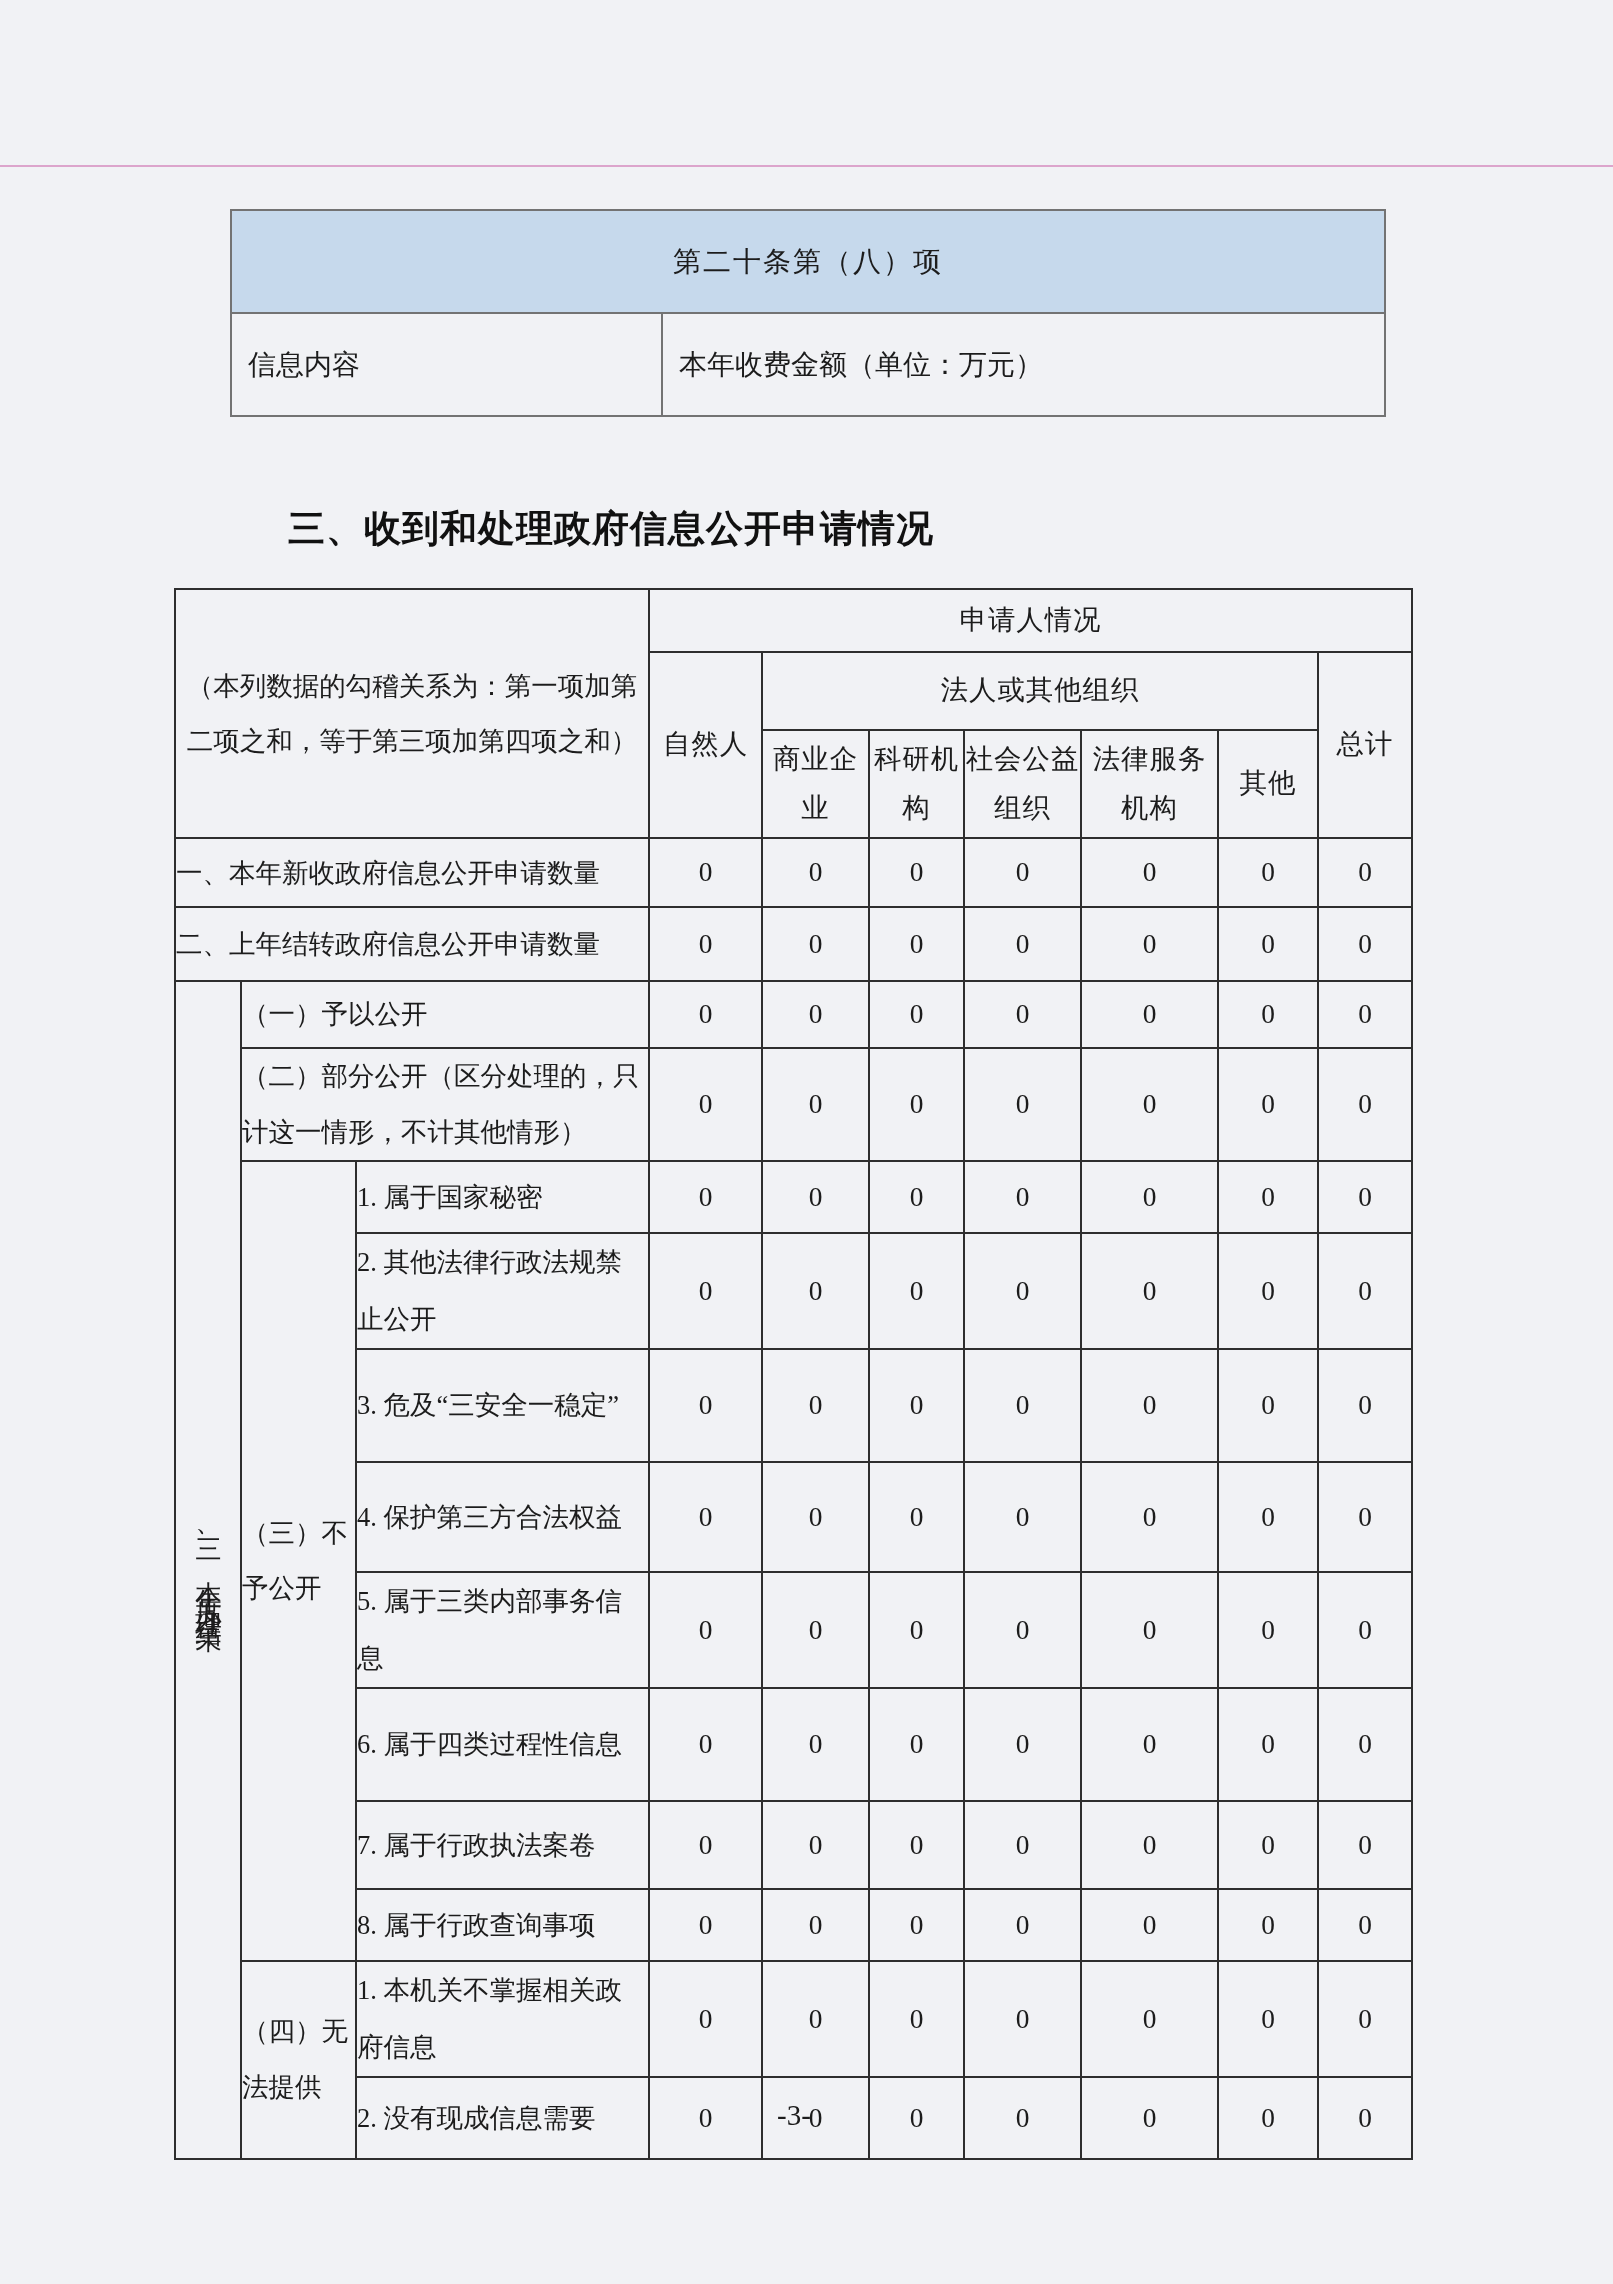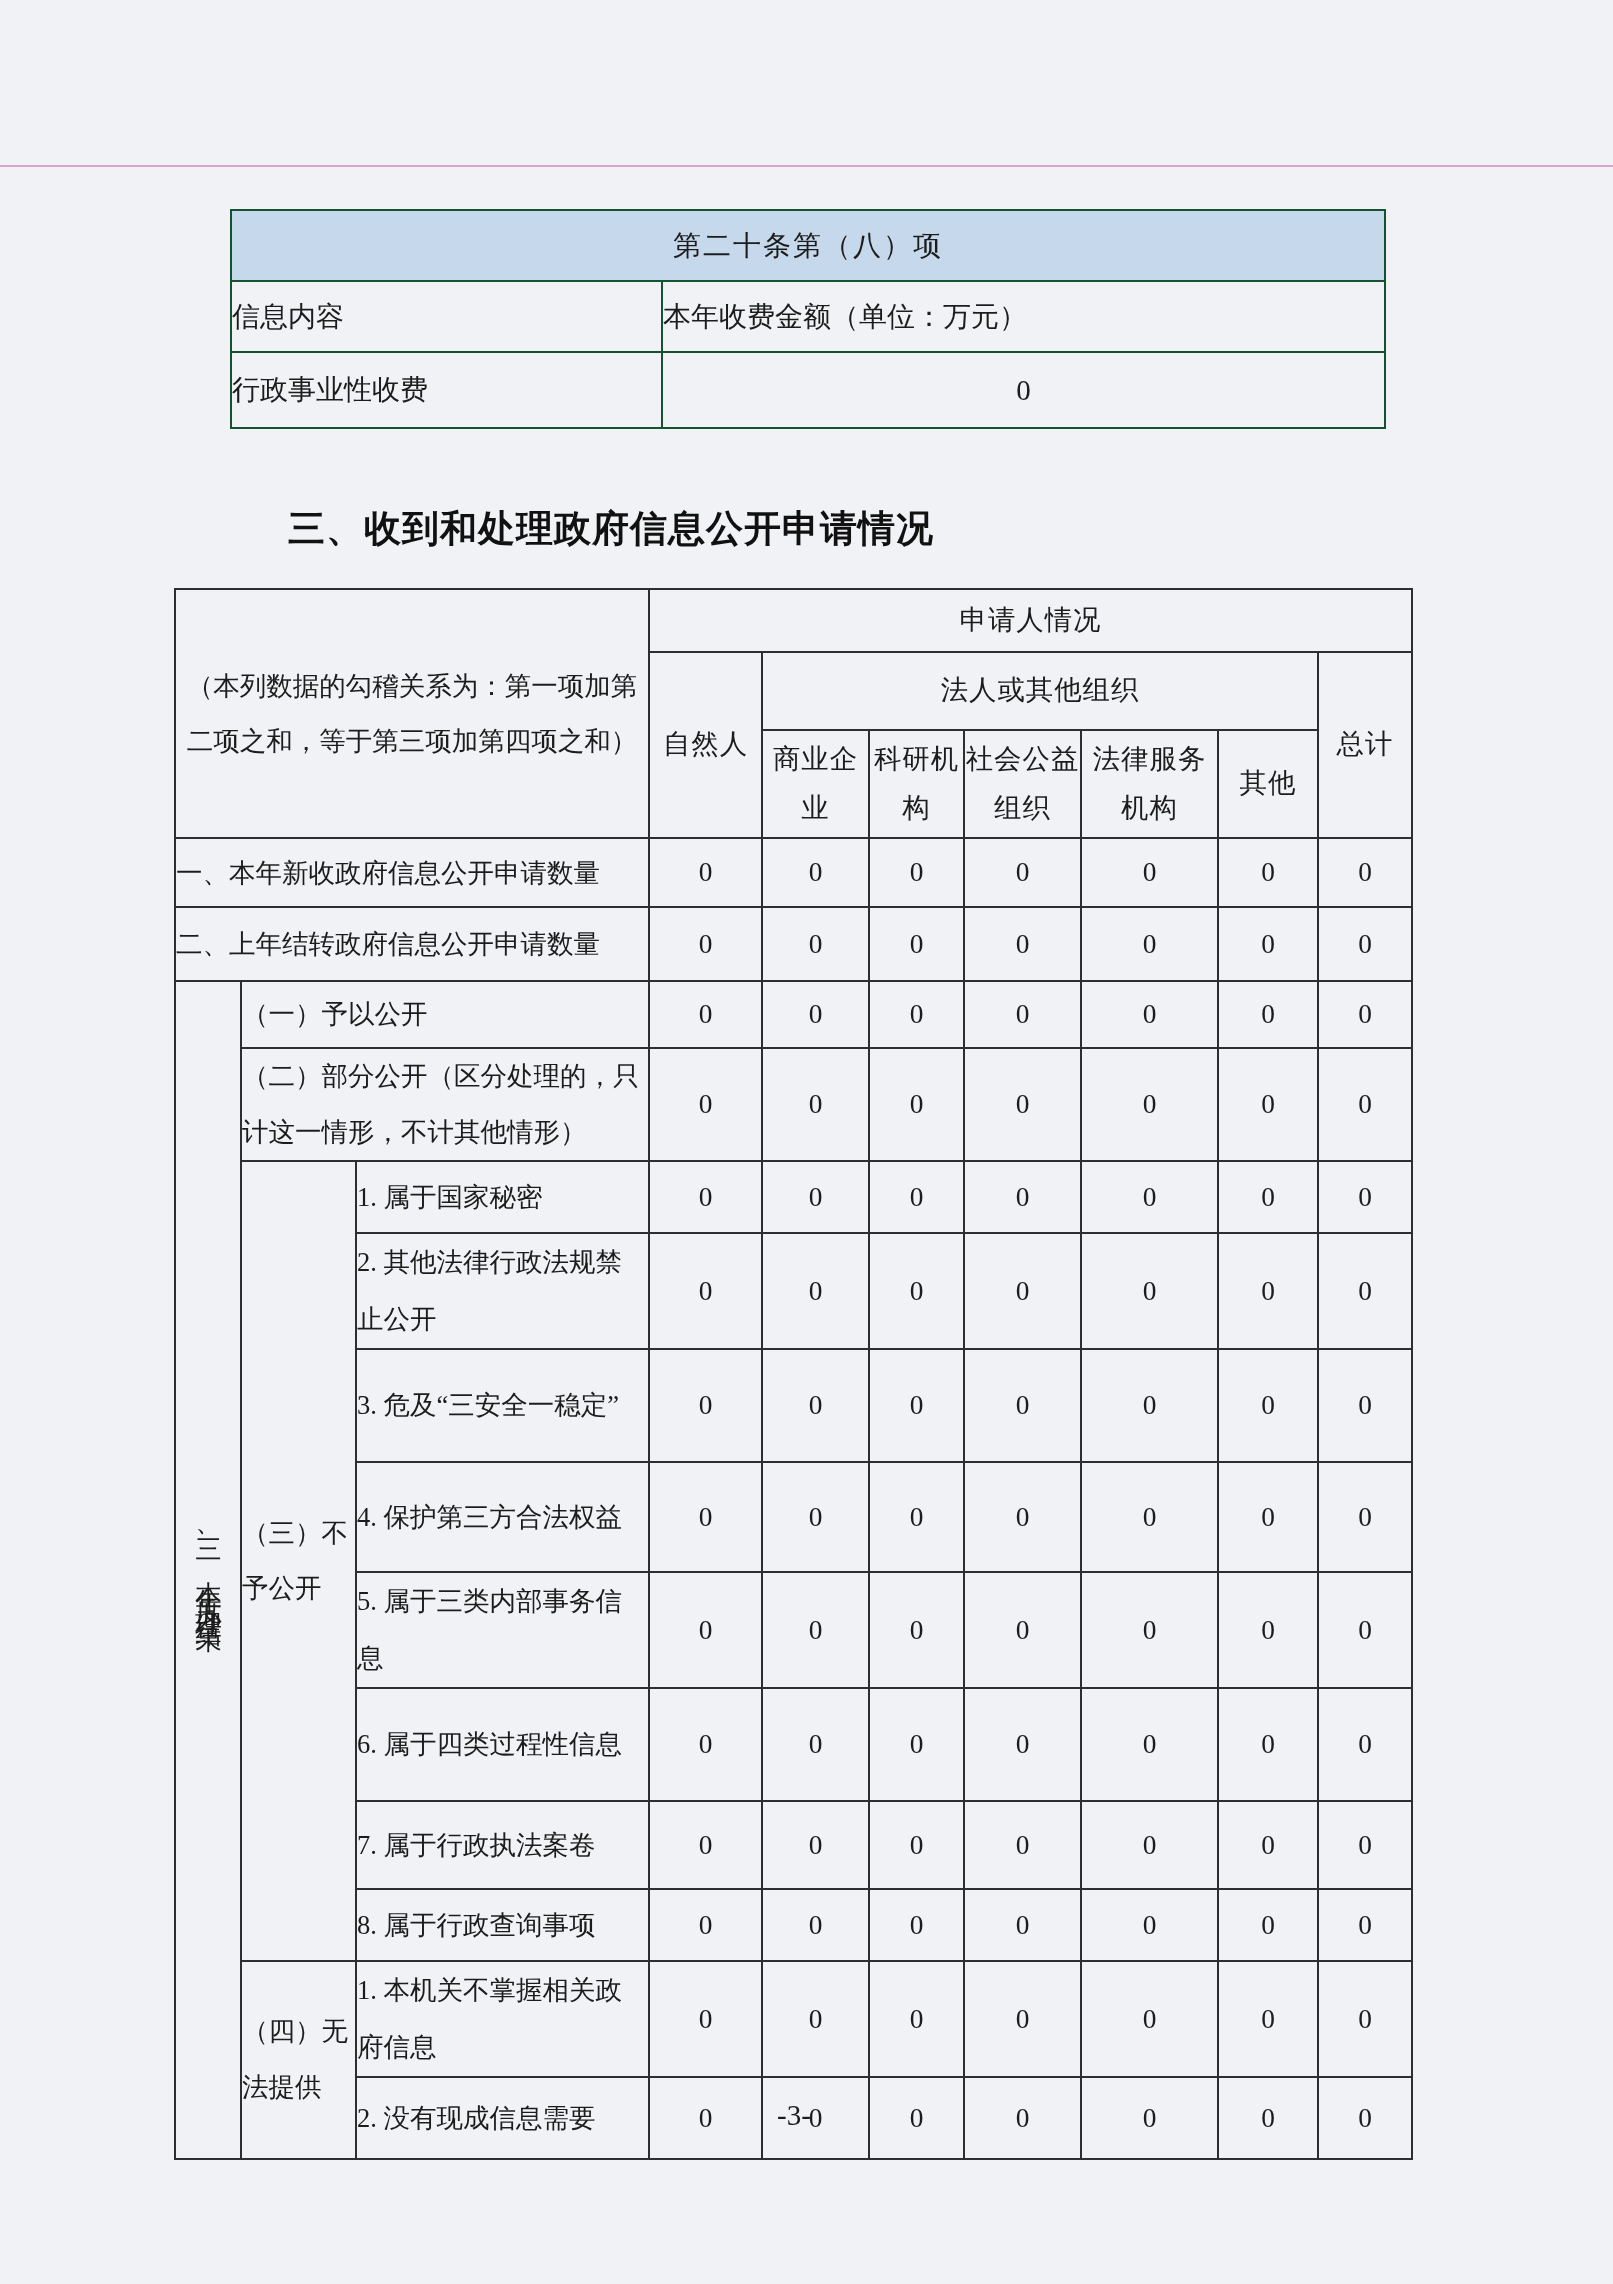--- a/index.html
+++ b/index.html
@@ -17,23 +17,23 @@
     position:absolute;left:0;top:165px;width:100%;height:2px;
     background:#d898c4;opacity:.85;
   }
   
   .fee-table{
     position:absolute;left:230px;top:209px;width:1155px;
     border-collapse:collapse;table-layout:fixed;
     font-size:28px;
   }
   .fee-table td{
-    border:2px solid #14532d;
+    border:2px solid #737373;
     vertical-align:middle;
-    padding:0;
+    padding:16px;
   }
   .fee-title{
     height:69px;text-align:center;letter-spacing:2px;
   }
   .fee-h{height:69px;margin-left:8px;}
   .fee-lab{height:74px;text-align:left;padding-left:25.5px;}
   .fee-val{height:74px;text-align:center;font-size:29px;}
   
   .heading{
     position:absolute;left:288px;top:504px;
@@ -88,24 +88,20 @@
         <col style="width:723px">
       </colgroup>
     <tbody>
         <tr>
       <td class="fee-title" colspan="2" style="background:#c6d9ec">第二十条第（八）项</td>
     </tr>
     <tr>
       <td class="fee-h">信息内容</td>
       <td class="fee-h">本年收费金额（单位：万元）</td>
     </tr>
-    <tr>
-      <td class="fee-lab">行政事业性收费</td>
-      <td class="fee-val">0</td>
-    </tr>
   </tbody>
     </table>
 
   <div class="heading">三、收到和处理政府信息公开申请情况</div>
 
   <table class="req-table">
     <colgroup>
       <col style="width:66px">
         <col style="width:115px">
         <col style="width:293px">

